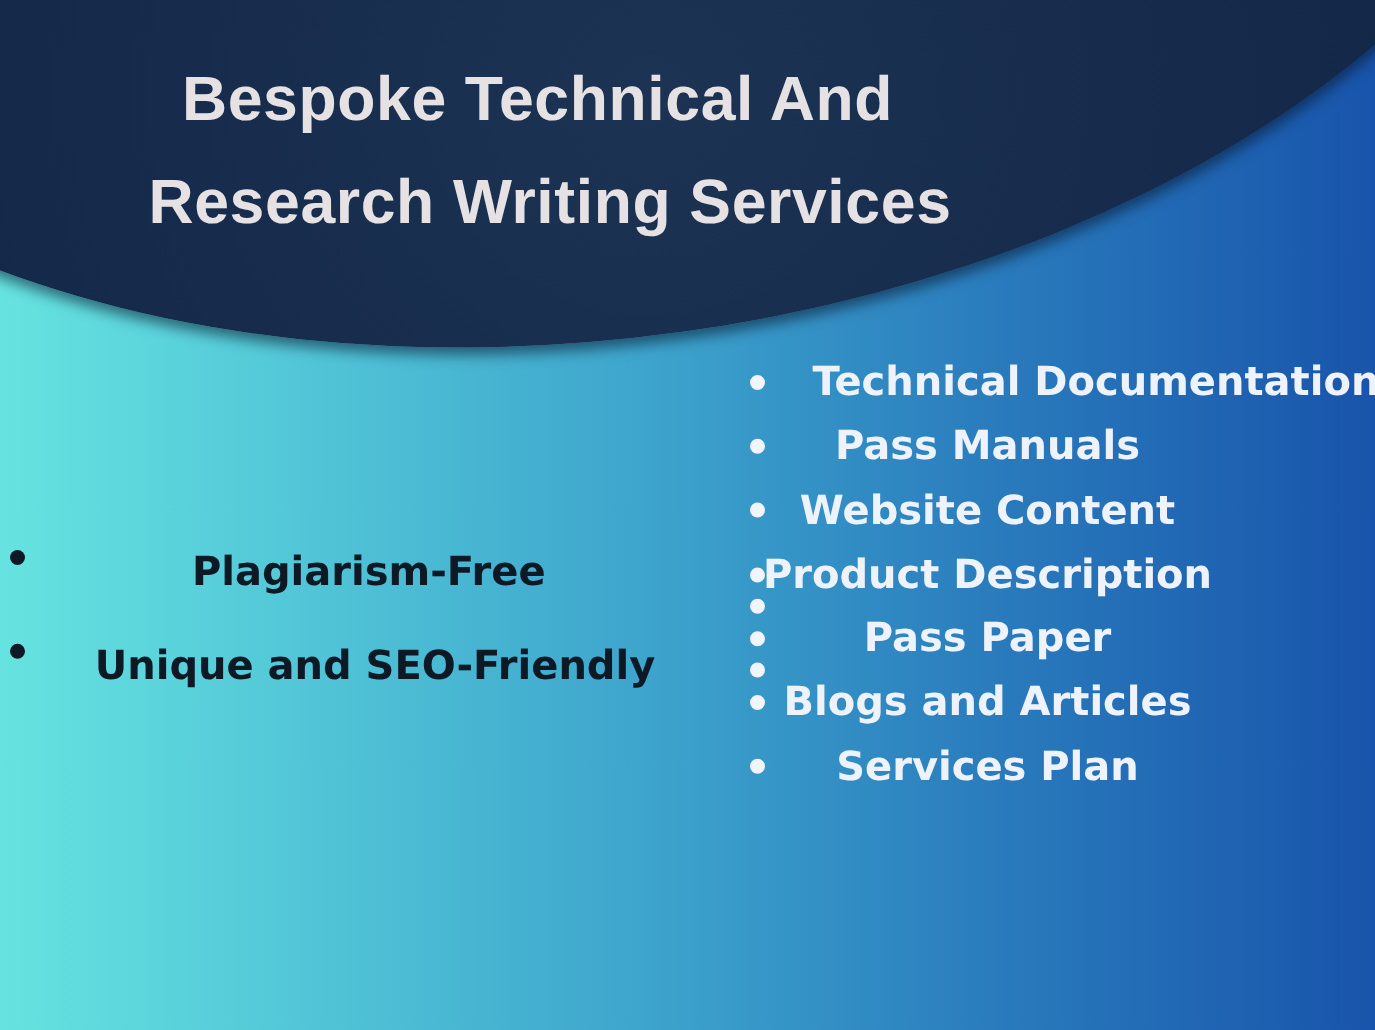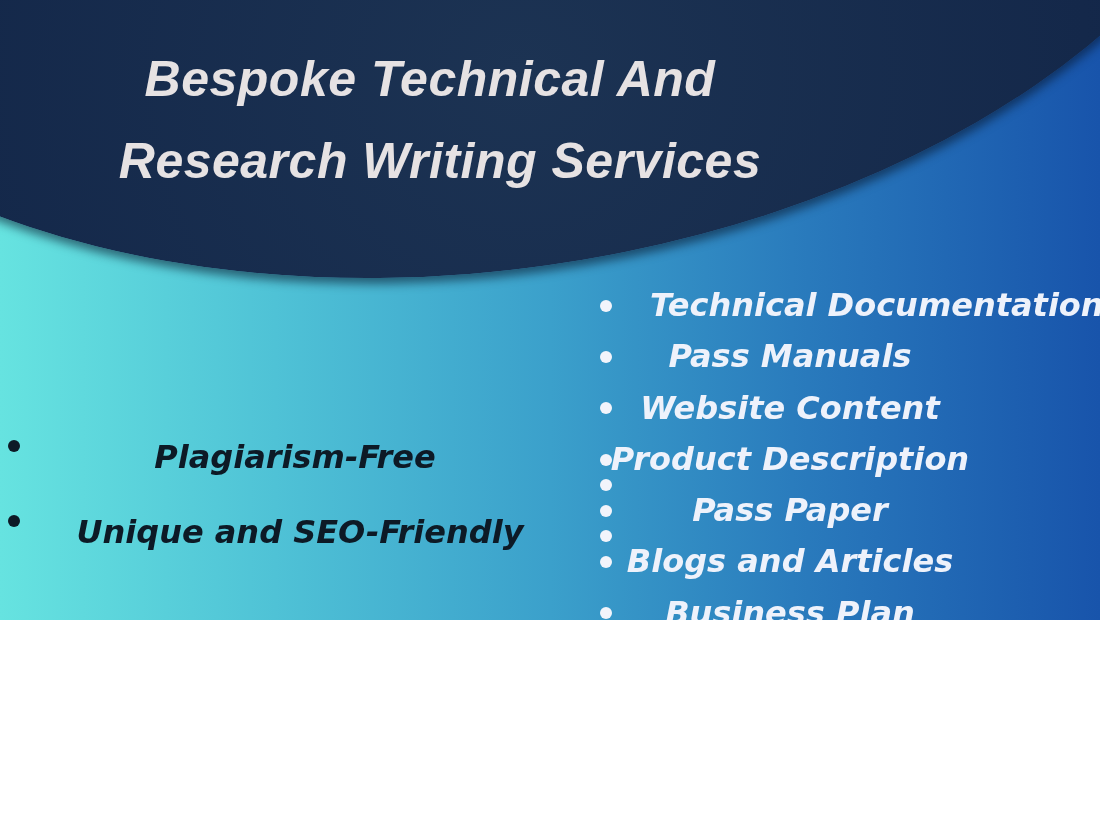--- a/index.html
+++ b/index.html
@@ -1,20 +1,19 @@
 <!DOCTYPE html>
 <html><head>
 <meta charset="utf-8">
 <style>
   html, body { margin:0; padding:0; }
   body { width:1100px; height:824px; overflow:hidden; font-family:"DejaVu Sans", sans-serif; }
   .banner {
-    position:relative; width:1100px; height:620px; overflow:hidden;
+    position:relative; width:1100px; height:824px; overflow:hidden;
     background: linear-gradient(90deg, #66e3e0 0%, #4fc2d6 25%, #3ba0cb 50%, #2a7cbd 72%, #1854ab 100%);
-    font-style: italic;
   }
   .arc {
     position:absolute; left:-320px; top:-700px; width:1600px; height:970px;
     border-radius:50%;
     background: radial-gradient(ellipse at 50% 80%, #1c3353 0%, #14284a 50%, #0d1a40 100%);
     transform: rotate(-8deg);
     box-shadow: 0 6px 10px rgba(8,20,40,0.55);
   }
   .title {
     position:absolute; left:0; top:38px; width:880px; text-align:center;
@@ -91,16 +90,16 @@
     </li>
     <li>
       <span class="bullet"></span>
     </li>
     <li>
       <span class="bullet"></span>
       <span class="label centered">Blogs and Articles</span>
     </li>
     <li>
       <span class="bullet"></span>
-      <span class="label centered">Business Plan</span>
+      <span class="label centered">Services Plan</span>
     </li>
   </ul>
 </div>
 
 </body></html>

